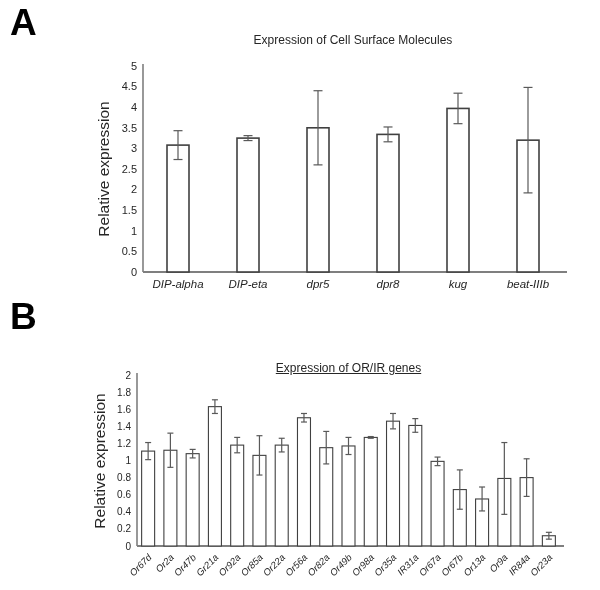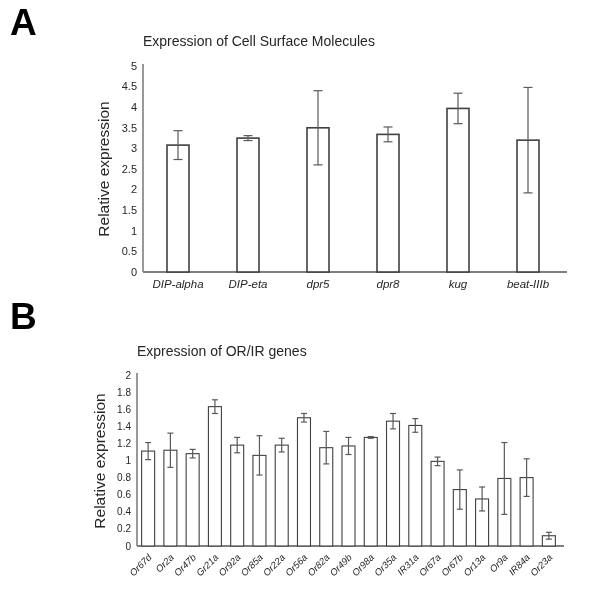--- a/index.html
+++ b/index.html
@@ -7,24 +7,24 @@
     position:relative;width:600px;height:590px;background:#ffffff;overflow:hidden;
     font-family:"Liberation Sans",sans-serif;
   }
   .panel-letter{
     position:absolute;left:10px;font-size:37px;font-weight:800;color:#000;
     line-height:1;letter-spacing:0;
   }
   #panel-a-letter{top:4px;}
   #panel-b-letter{top:298px;}
   .chart-title{
-    position:absolute;text-align:left;font-size:14px;color:#262626;
+    position:absolute;text-align:center;font-size:12px;color:#262626;
   }
   #chart-a-title{left:143px;width:420px;top:33px;}
-  #chart-b-title{left:137px;width:423px;top:343px;}
+  #chart-b-title{left:137px;width:423px;top:361px;text-decoration:underline;}
   .y-label{
     position:absolute;text-align:center;font-size:15.5px;color:#262626;
     transform:rotate(-90deg);
   }
   #chart-a-ylabel{left:1px;top:160px;width:206px;height:18px;}
   #chart-b-ylabel{left:14px;top:452px;width:172px;height:18px;}
   #charts-canvas{position:absolute;left:0;top:0;}
   text{font-family:"Liberation Sans",sans-serif;}
 </style>
 </head>

